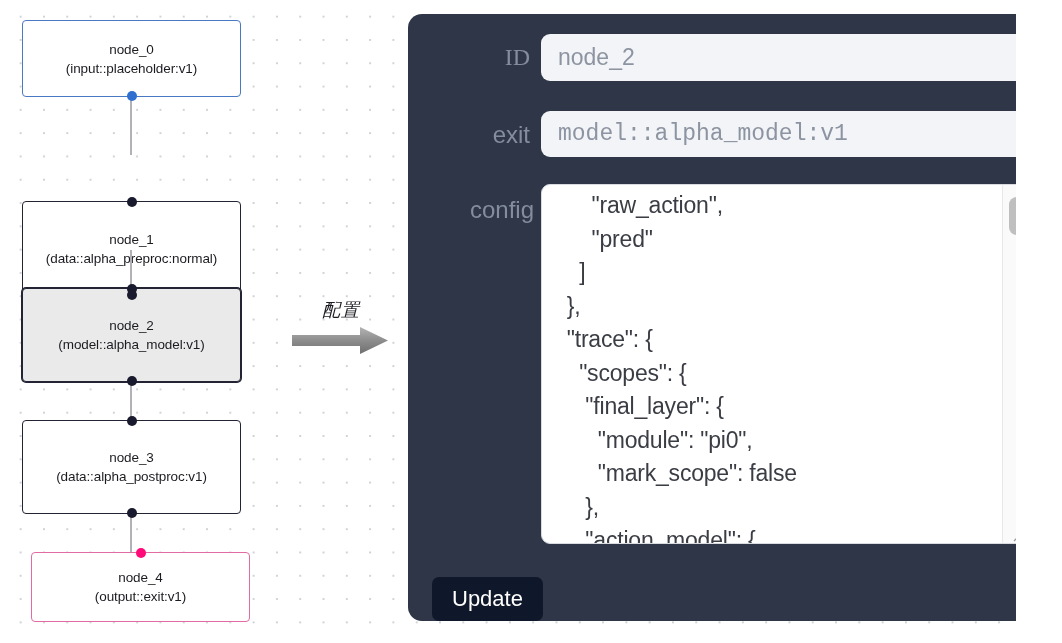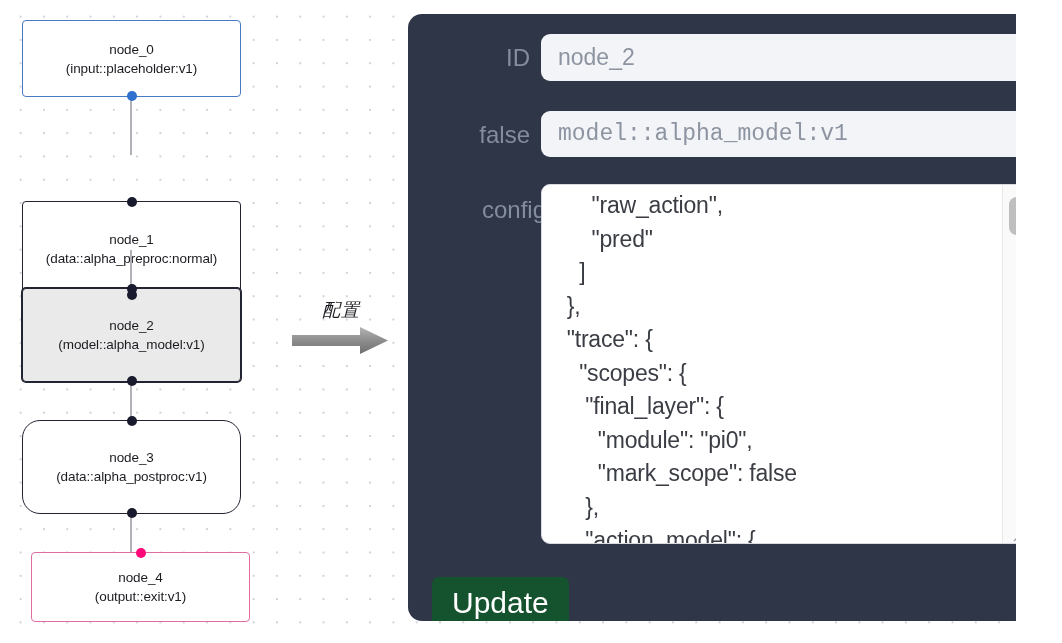--- a/index.html
+++ b/index.html
@@ -157,25 +157,25 @@
   }
   .resize-grip {
     position: absolute;
     right: 2px; bottom: 1px;
     width: 16px; height: 16px;
   }
 
   
   .update-btn {
     position: absolute;
-    background: #14532d;
+    background: #0f172a;
     color: #ffffff;
     border: none;
     border-radius: 7px;
-    font-size: 30px;
+    font-size: 22px;
     font-family: "Liberation Sans", "DejaVu Sans", sans-serif;
     padding: 9px 20px;
     cursor: pointer;
     white-space: nowrap;
   }
 </style>
 </head>
 <body>
 
 <div id="app">
@@ -196,21 +196,21 @@
       <div class="node" style="left: 22px; top: 155px; width: 219px; height: 95px; margin-top: 46px;">
         <div class="node-text">node_1<br>(data::alpha_preproc:normal)</div>
         <div class="handle top "></div>
         <div class="handle bottom "></div>
       </div>
       <div class="node is-selected" style="left: 22px; top: 288px; width: 219px; height: 94px;">
         <div class="node-text">node_2<br>(model::alpha_model:v1)</div>
         <div class="handle top "></div>
         <div class="handle bottom "></div>
       </div>
-      <div class="node" style="left: 22px; top: 420px; width: 219px; height: 94px; border-radius: 18px;">
+      <div class="node" style="left: 22px; top: 420px; width: 219px; height: 94px;">
         <div class="node-text">node_3<br>(data::alpha_postproc:v1)</div>
         <div class="handle top "></div>
         <div class="handle bottom "></div>
       </div>
       <div class="node is-output" style="left: 22px; top: 552px; width: 219px; height: 70px;">
         <div class="node-text">node_4<br>(output::exit:v1)</div>
         <div class="handle top pink"></div>
       </div>
     </div>
 
@@ -224,30 +224,30 @@
           <stop offset="100%" stop-color="#6f6f6f"></stop>
         </linearGradient>
       </defs>
       <path d="M0 9 L68 9 L68 1 L96 14.5 L68 28 L68 20 L0 20 Z" fill="url(#ag)"></path>
     </svg>
   </div>
 
   <div class="panel" style="left:408px; top:14px; width:643px; height:607px;">
 
     <div class="form-row" style="left:0; top:20px; width:643px;">
-      <div class="form-label" style="width:122px; padding-top:10px;">ID</div>
+      <div class="form-label" style="width:122px; padding-top:10px;font-family:Liberation Serif, serif;">ID</div>
       <input class="field" type="text" style="width: 488px; margin-left: 11px;" placeholder="node_2">
     </div>
 
     <div class="form-row" style="left:0; top:97px; width:643px;">
-      <div class="form-label" style="width:122px; padding-top:10px;">false</div>
+      <div class="form-label" style="width:122px; padding-top:10px;">exit</div>
       <input class="field" type="text" style="width: 488px; margin-left: 11px; font-family: Liberation Mono, monospace;" placeholder="model::alpha_model:v1">
     </div>
 
-    <div class="form-label" style="position:absolute; left:16px; top:182px; width:122px;">config</div>
+    <div class="form-label" style="position:absolute; left:4px; top:182px; width:122px;">config</div>
 
     <div class="config-box" style="left:133px; top:170px; width:488px; height:360px;">
       <div class="config-text" id="config-text">        "raw_action",
         "pred"
       ]
     },
     "trace": {
       "scopes": {
        "final_layer": {
          "module": "pi0",

